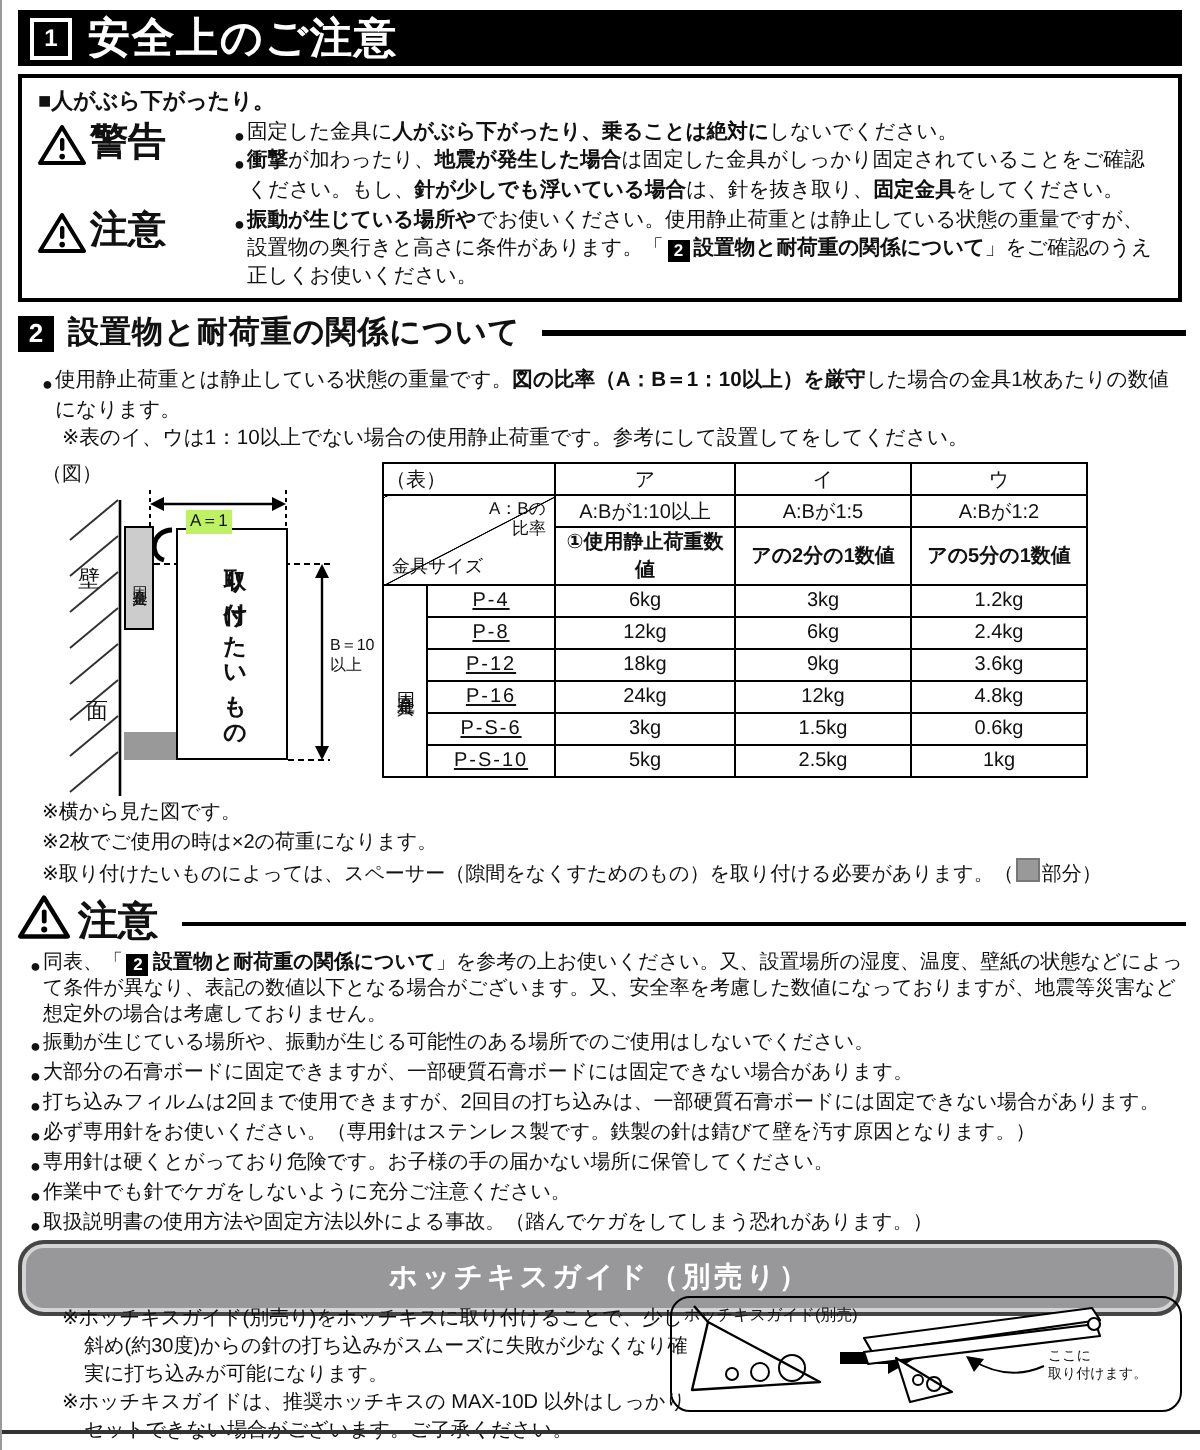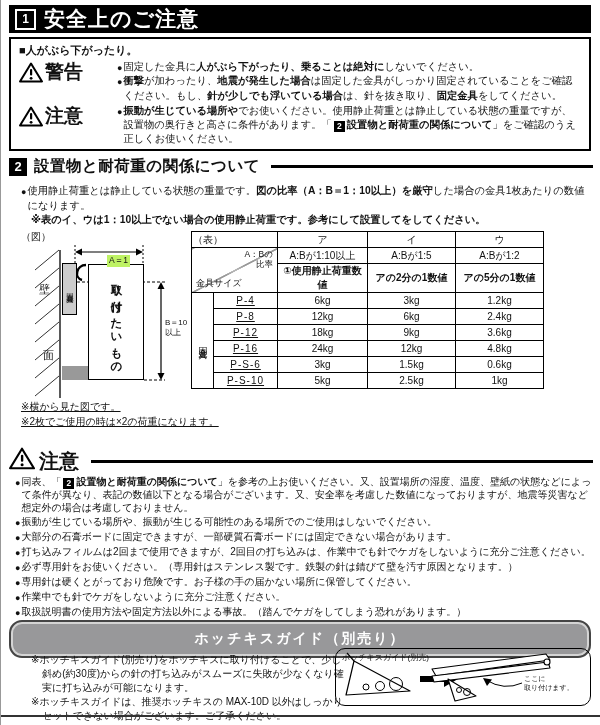--- a/index.html
+++ b/index.html
@@ -23,51 +23,51 @@
   .litext{flex:1;}
   b{font-weight:bold;}
   .num-box-inline{display:inline-flex;width:11px;height:11px;background:#000;color:#fff;font-size:8.5px;font-weight:bold;align-items:center;justify-content:center;margin:0 2px;vertical-align:-1px;}
   .gray-sq{display:inline-block;width:10px;height:10px;background:var(--spacer-gray,#999);border:1px solid #777;vertical-align:-1px;margin:0 1px;}
   
   .sec2head{position:absolute;left:8px;top:156px;width:584px;display:flex;align-items:center;gap:7px;}
   .numbox-black{display:inline-flex;width:18px;height:18px;background:#000;color:#fff;font-weight:bold;font-size:13px;align-items:center;justify-content:center;flex:none;}
   .sec2title{font-size:15.5px;font-weight:bold;letter-spacing:0.5px;}
   .hrule{flex:1;height:3px;background:#000;margin-left:4px;}
   .sec2intro{position:absolute;left:20px;top:184px;width:566px;font-size:10.3px;line-height:1.42;}
-  .sec2intro .subnote{padding-left:10px;font-weight:bold;}
+  .sec2intro .subnote{padding-left:10px;}
   
   .fig{position:absolute;left:12px;top:230px;width:185px;height:172px;}
   .figsvg{position:absolute;left:0;top:0;}
   .figlabel{position:absolute;left:8px;top:0px;font-size:10px;}
   .kanji{position:absolute;font-size:11px;}
   .bracket{position:absolute;left:49px;top:33px;width:15px;height:52px;background:var(--bracket-gray,#ccc);border:1px solid #000;box-sizing:border-box;display:flex;align-items:center;justify-content:center;}
   .vtext{writing-mode:vertical-rl;text-orientation:upright;}
   .bracket .vtext{font-size:7.5px;letter-spacing:1px;}
   .objbox{position:absolute;left:75px;top:34px;width:56px;height:116px;border:1.5px solid #000;box-sizing:border-box;background:#fff;display:flex;align-items:center;justify-content:center;}
   .objbox .vtext{font-size:11.5px;letter-spacing:2px;font-weight:bold;}
-  .alabel{position:absolute;left:80px;top:25px;font-size:8.5px;background:#bef264;padding:0 2px;margin-left:14px;}
+  .alabel{position:absolute;left:80px;top:25px;font-size:8.5px;background:#bef264;padding:0 2px;}
   .blabel{position:absolute;left:152px;top:88px;font-size:8px;line-height:1.2;white-space:pre-line;}
   .spacer{position:absolute;left:49px;top:136px;width:26px;height:14px;background:var(--spacer-gray,#999);}
   
   .tblwrap{position:absolute;left:190px;top:231px;}
   .tbl-label{position:absolute;left:2px;top:2px;font-size:10px;}
   table.dtable{border-collapse:collapse;}
   table.dtable td{border:1px solid #000;font-size:10px;text-align:center;padding:0 2px;height:16px;box-sizing:border-box;}
   td.tempty{border:none;background:transparent;}
   td.thcol{height:15px;font-size:11px;}
   td.ratio{height:30px;font-size:9.5px;}
   td.desc{height:16px;font-size:9px;font-weight:bold;}
   td.size{text-align:left;letter-spacing:1px;padding-left:4px;text-decoration:underline;}
   td.group{width:20px;padding:0;}
   td.group .vtext{font-size:9px;letter-spacing:1px;}
   td.diag{position:relative;background:linear-gradient(to bottom right,#fff 49.4%,#000 49.8%,#000 50.2%,#fff 50.6%);}
   .dg-top{position:absolute;top:2px;right:4px;font-size:8.5px;line-height:1.15;text-align:right;white-space:pre-line;}
   .dg-bot{position:absolute;bottom:2px;left:4px;font-size:9px;}
   
-  .notes2{position:absolute;left:20px;top:399px;width:566px;font-size:10px;line-height:1.5;text-decoration:underline;}
+  .notes2{position:absolute;left:20px;top:399px;width:566px;font-size:10px;line-height:1.5;}
   
   .caution2head{position:absolute;left:8px;top:447px;width:584px;display:flex;align-items:center;gap:4px;}
   .caution2head .wtxt{font-size:20px;font-weight:bold;line-height:1;}
   .hrule2{flex:1;height:2.5px;background:#000;margin-left:8px;margin-top:2px;}
   .bullets2{position:absolute;left:14px;top:476px;width:578px;font-size:10px;line-height:1.28;}
   .bullets2 .li{margin-bottom:1.5px;}
   
   .graybar{position:absolute;left:8px;top:620px;width:582px;height:38px;box-sizing:border-box;background:var(--graybar-bg,#98989a);border:2px solid #454545;border-radius:13px;box-shadow:inset 0 0 0 2px #d4d4d4;display:flex;align-items:center;justify-content:center;}
   .graybar span{color:#fff;font-size:14px;font-weight:bold;letter-spacing:2px;}
   
@@ -255,20 +255,21 @@
             <td class="val">2.5kg</td>
             <td class="val">1kg</td>
           </tr>
         </tbody>
       </table>
   </div>
 
   <div class="notes2">
       <div class="li ">※横から見た図です。</div>
       <div class="li ">※2枚でご使用の時は×2の荷重になります。</div>
+      <div class="li ">※取り付けたいものによっては、スペーサー（隙間をなくすためのもの）を取り付ける必要があります。（<span class="gray-sq"></span>部分）</div>
     </div>
 
   <div class="caution2head">
     <span class="tri">
       <svg width="26" height="23" viewBox="0 0 24 21">
           <path d="M12 1.5 L23 19.5 H1 Z" fill="#fff" stroke="#000" stroke-width="2" stroke-linejoin="round"></path>
           <rect x="11" y="7" width="2.2" height="6.5" rx="1"></rect>
           <circle cx="12.1" cy="16.3" r="1.4"></circle>
         </svg>
     </span>
@@ -283,21 +284,21 @@
       <div class="li dot">
         <span class="bdot">●</span>
         <span class="litext">振動が生じている場所や、振動が生じる可能性のある場所でのご使用はしないでください。</span>
       </div>
       <div class="li dot">
         <span class="bdot">●</span>
         <span class="litext">大部分の石膏ボードに固定できますが、一部硬質石膏ボードには固定できない場合があります。</span>
       </div>
       <div class="li dot">
         <span class="bdot">●</span>
-        <span class="litext">打ち込みフィルムは2回まで使用できますが、2回目の打ち込みは、作業中でも針でケガをしないように充分ご注意ください。</span>
+        <span class="litext">打ち込みフィルムは2回まで使用できますが、2回目の打ち込みは、一部硬質石膏ボードには固定できない場合があります。</span>
       </div>
       <div class="li dot">
         <span class="bdot">●</span>
         <span class="litext">必ず専用針をお使いください。（専用針はステンレス製です。鉄製の針は錆びて壁を汚す原因となります。）</span>
       </div>
       <div class="li dot">
         <span class="bdot">●</span>
         <span class="litext">専用針は硬くとがっており危険です。お子様の手の届かない場所に保管してください。</span>
       </div>
       <div class="li dot">

